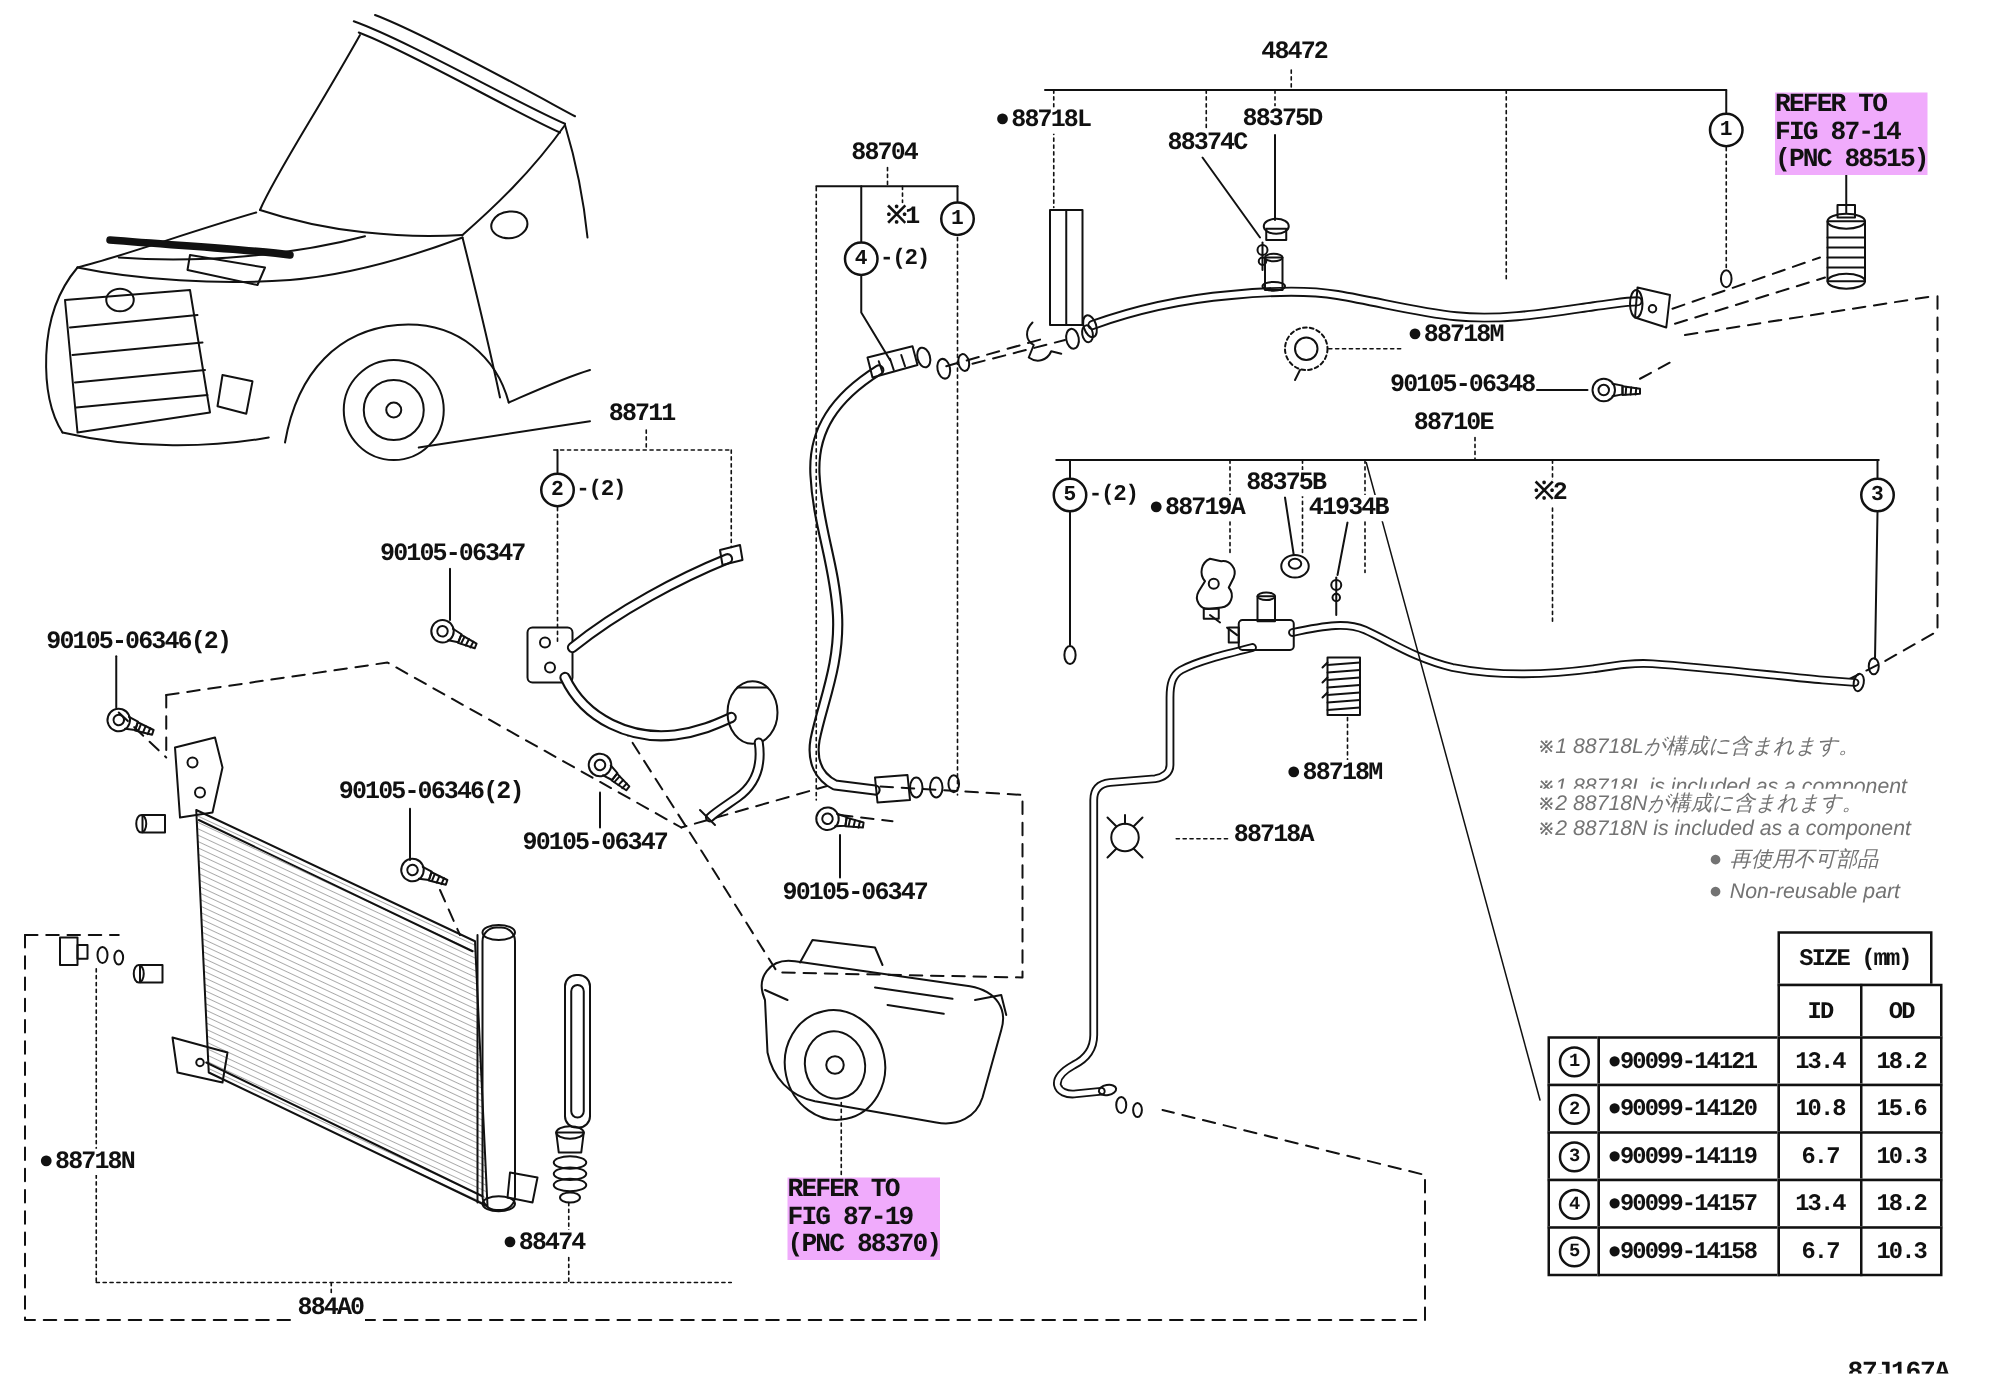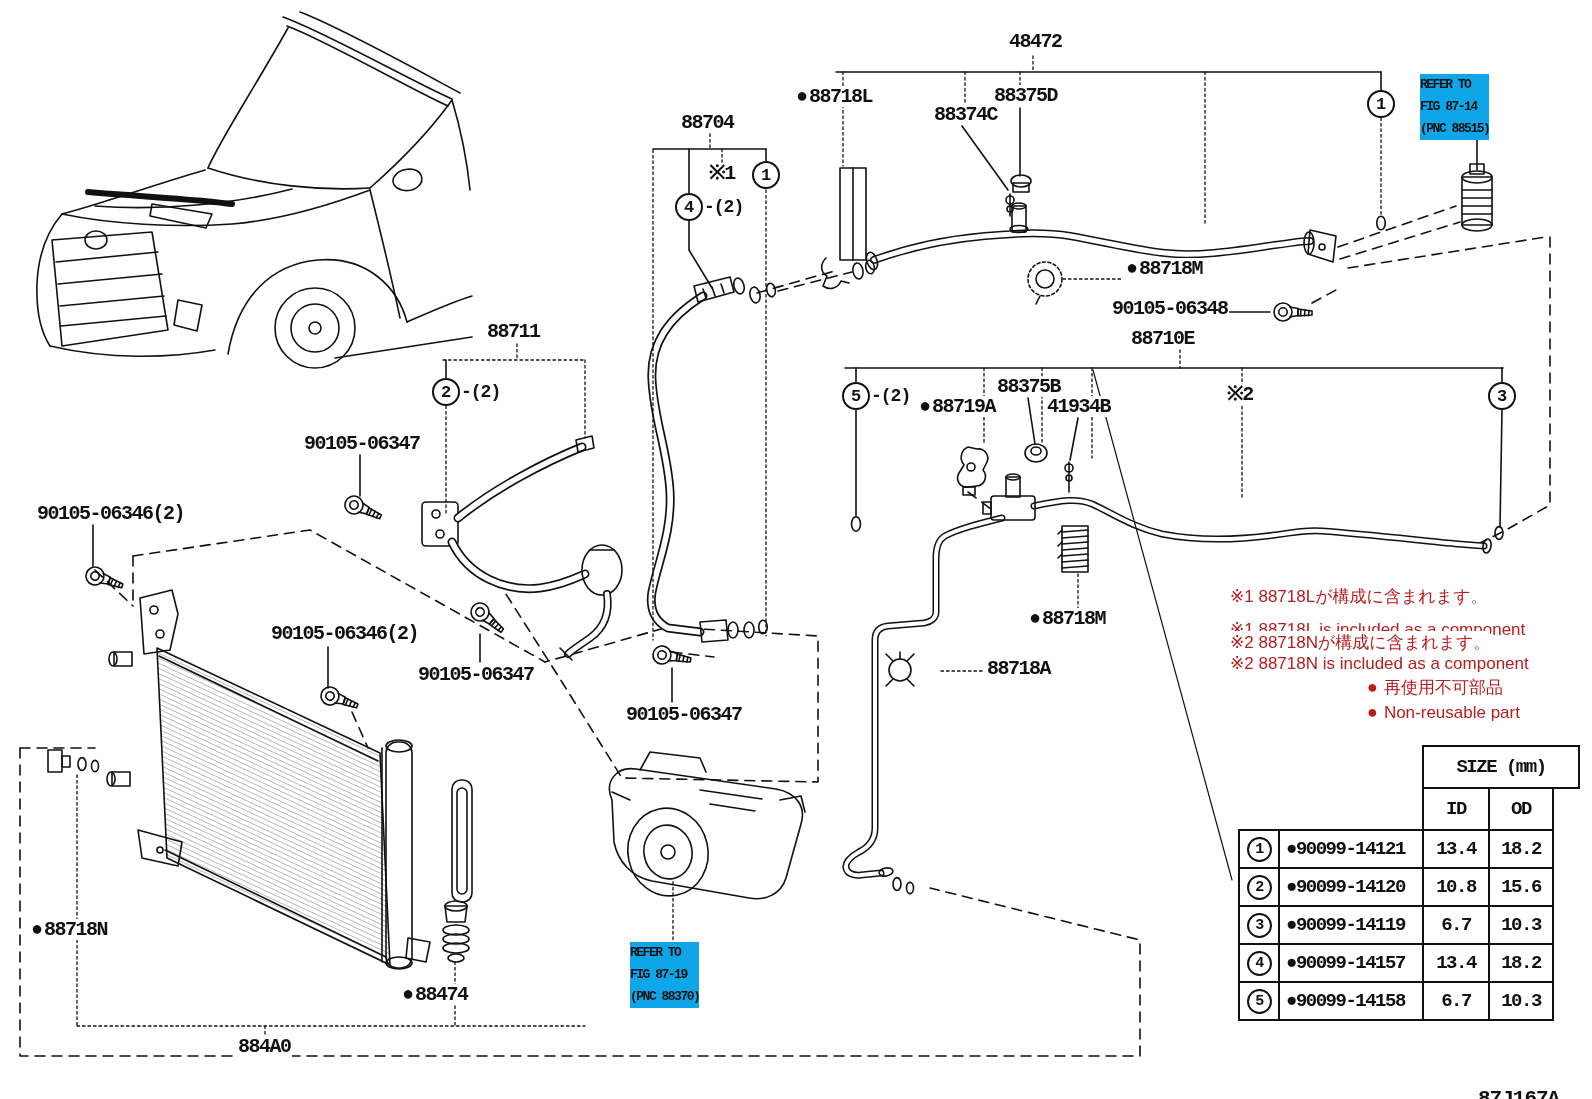--- a/index.html
+++ b/index.html
@@ -5,28 +5,28 @@
   html,body{margin:0;padding:0;background:#fff;}
   .stage{position:relative;width:1592px;height:1099px;background:#fff;overflow:hidden;
          font-family:"Liberation Sans","DejaVu Sans",sans-serif;color:#111;}
   svg.art{position:absolute;left:0;top:0;}
   svg.art *{vector-effect:non-scaling-stroke;}
   .lbl{position:absolute;font-family:"Liberation Mono","DejaVu Sans Mono",monospace;
        font-weight:700;font-size:20px;letter-spacing:-1.5px;line-height:1.05;
        white-space:nowrap;background:#fff;padding:0 1px;color:#111;}
   .lbl .blt{letter-spacing:0;margin-right:1px;}
   .refer{position:absolute;font-family:"Liberation Mono","DejaVu Sans Mono",monospace;
-         font-weight:700;font-size:13px;letter-spacing:-1.5px;line-height:22px;
-         background:#0ea5e9;white-space:nowrap;color:#111;}
+         font-weight:700;font-size:21px;letter-spacing:-1.5px;line-height:22px;
+         background:#f0abfc;white-space:nowrap;color:#111;}
   .callout{position:absolute;width:28px;height:28px;border:2.5px solid #111;border-radius:50%;
            background:#fff;display:flex;align-items:center;justify-content:center;
            font:700 17px "Liberation Mono","DejaVu Sans Mono",monospace;color:#111;box-sizing:border-box;}
   .qty{position:absolute;font:700 18px "Liberation Mono","DejaVu Sans Mono",monospace;
        letter-spacing:-1px;background:#fff;white-space:nowrap;color:#111;}
-  .note{position:absolute;font-size:17px;white-space:nowrap;background:#fff;color:#b91c1c;}
+  .note{position:absolute;font-size:17px;white-space:nowrap;background:#fff;color:#737373;font-style:italic;}
   .note .blt{font-size:18px;margin-right:6px;}
   .tblwrap{position:absolute;left:1238px;top:745px;width:316px;height:278px;}
   .tc{position:absolute;border:2px solid #111;box-sizing:border-box;background:#fff;
       display:flex;align-items:center;justify-content:center;
       font:700 19px "Liberation Mono","DejaVu Sans Mono",monospace;letter-spacing:-1.5px;color:#111;}
   .tc.head{font-size:19px;}
   .tc.part{justify-content:flex-start;padding-left:6px;}
   .tcirc{width:25px;height:25px;border:2px solid #111;border-radius:50%;box-sizing:border-box;
          display:flex;align-items:center;justify-content:center;
          font:700 15px "Liberation Mono","DejaVu Sans Mono",monospace;}
@@ -396,21 +396,21 @@
 <div class="callout" style="left:1488px;top:382px;">3</div>
 
 <div class="note" style="left:1230px;top:585px;">※1 88718Lが構成に含まれます。</div>
 <div class="note" style="left:1230px;top:619px;">※1 88718L is included as a component</div>
 <div class="note" style="left:1230px;top:631px;">※2 88718Nが構成に含まれます。</div>
 <div class="note" style="left:1230px;top:653px;">※2 88718N is included as a component</div>
 <div class="note" style="left:1367px;top:676px;"><span class="blt">●</span><span>再使用不可部品</span></div>
 <div class="note" style="left:1367px;top:702px;"><span class="blt">●</span><span>Non-reusable part</span></div>
 
 <div class="tblwrap">
-  <div class="tc head" style="left:184px;top:0;width:158px;height:44px;">SIZE (mm)</div>
+  <div class="tc head" style="left:184px;top:0;width:124px;height:44px;">SIZE (mm)</div>
   <div class="tc" style="left:184px;top:42px;width:68px;height:44px;">ID</div>
   <div class="tc" style="left:250px;top:42px;width:66px;height:44px;">OD</div>
 
   <div class="tc" style="left:0;top:84px;width:42px;height:40px;">
         <span class="tcirc">1</span>
       </div>
   <div class="tc part" style="left:40px;top:84px;width:146px;height:40px;">
         <span class="blt">●</span>
         <span>90099-14121</span>
       </div>

